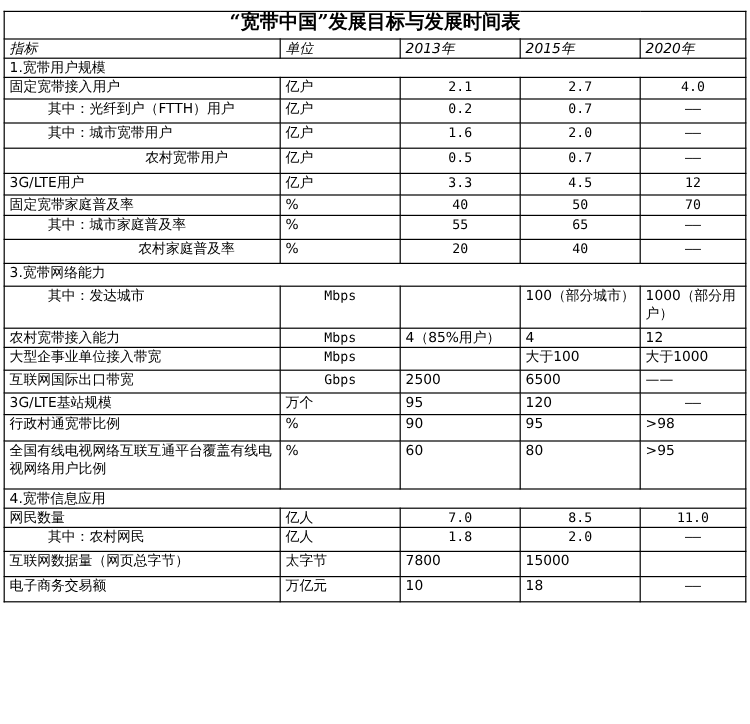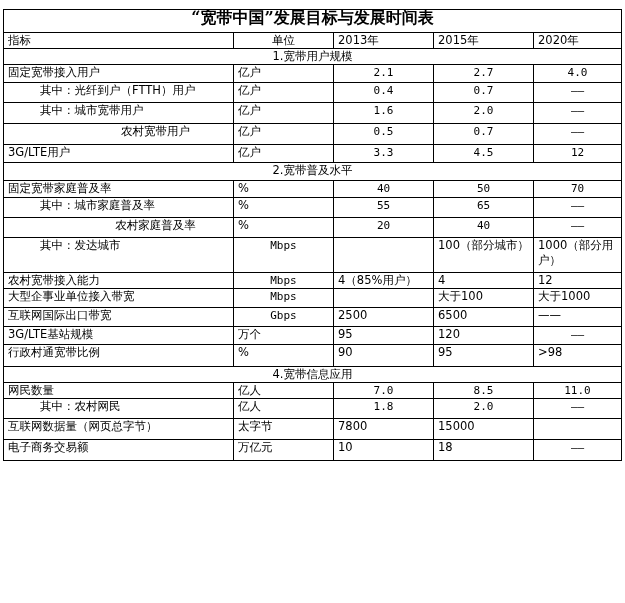--- a/index.html
+++ b/index.html
@@ -4,24 +4,24 @@
 <style>
   html, body { margin: 0; padding: 0; background: #ffffff; }
   body { width: 625px; height: 603px; position: relative; overflow: hidden;
          font-family: "DejaVu Sans", "Liberation Sans", sans-serif; color: #000; }
   table.plan { position: absolute; left: 3px; top: 9px; width: 618px;
                border-collapse: collapse; table-layout: fixed; font-size: 11.5px; border-radius: 25px; }
   table.plan td { border: 1px solid #000; padding: 0 4px; vertical-align: top;
                   line-height: 15px; white-space: normal; overflow: hidden; }
   td.title { text-align: center; font-weight: bold; font-size: 16px; line-height: 22px;
              font-family: "DejaVu Serif", "Liberation Serif", serif; height: 22px; padding: 0; }
-  td.hdr { line-height: 14px; }
+  td.hdr { line-height: 14px; font-style: italic; }
   td.hdr-ind { padding-left: 44px; }
-  td.hdr-unit { text-align: center; }
-  td.section { text-align: center; padding-left: 40px; }
+  td.hdr-unit { text-align: left; }
+  td.section { text-align: left; padding-left: 40px; }
   td.num { font-family: "DejaVu Sans Mono", "Liberation Mono", monospace; font-size: 11px; text-align: center; }
   .ind1 { padding-left: 36px !important; margin-top: 10px; }
   .ind2 { padding-left: 78px !important; text-align: center; }
 </style>
 </head>
 <body>
 
 <table class="plan">
   <colgroup>
     <col style="width:230px">
@@ -48,21 +48,21 @@
     <tr style="height:18px">
       <td>固定宽带接入用户</td>
       <td>亿户</td>
       <td class="num">2.1</td>
       <td class="num">2.7</td>
       <td class="num">4.0</td>
     </tr>
     <tr style="height:20px">
       <td class="ind1">其中：光纤到户（FTTH）用户</td>
       <td>亿户</td>
-      <td class="num">0.4</td>
+      <td class="num">0.2</td>
       <td class="num">0.7</td>
       <td class="num">——</td>
     </tr>
     <tr style="height:21px">
       <td class="ind1">其中：城市宽带用户</td>
       <td>亿户</td>
       <td class="num">1.6</td>
       <td class="num">2.0</td>
       <td class="num">——</td>
     </tr>
@@ -74,23 +74,20 @@
       <td class="num">——</td>
     </tr>
     <tr style="height:18px">
       <td>3G/LTE用户</td>
       <td>亿户</td>
       <td class="num">3.3</td>
       <td class="num">4.5</td>
       <td class="num">12</td>
     </tr>
 
-    <tr style="height:18px">
-      <td class="section" colspan="5">2.宽带普及水平</td>
-    </tr>
     <tr style="height:17px">
       <td>固定宽带家庭普及率</td>
       <td>%</td>
       <td class="num">40</td>
       <td class="num">50</td>
       <td class="num">70</td>
     </tr>
     <tr style="height:20px">
       <td class="ind1">其中：城市家庭普及率</td>
       <td>%</td>
@@ -99,20 +96,23 @@
       <td class="num">——</td>
     </tr>
     <tr style="height:20px">
       <td class="ind2">农村家庭普及率</td>
       <td>%</td>
       <td class="num">20</td>
       <td class="num">40</td>
       <td class="num">——</td>
     </tr>
 
+    <tr style="height:19px">
+      <td class="section" colspan="5">3.宽带网络能力</td>
+    </tr>
     <tr style="height:35px">
       <td class="ind1">其中：发达城市</td>
       <td class="num">Mbps</td>
       <td></td>
       <td>100（部分城市）</td>
       <td>1000（部分用户）</td>
     </tr>
     <tr style="height:16px">
       <td>农村宽带接入能力</td>
       <td class="num">Mbps</td>
@@ -141,20 +141,27 @@
       <td>120</td>
       <td class="num">——</td>
     </tr>
     <tr style="height:22px">
       <td>行政村通宽带比例</td>
       <td>%</td>
       <td>90</td>
       <td>95</td>
       <td>&gt;98</td>
     </tr>
+    <tr style="height:40px">
+      <td>全国有线电视网络互联互通平台覆盖有线电视网络用户比例</td>
+      <td>%</td>
+      <td>60</td>
+      <td>80</td>
+      <td>&gt;95</td>
+    </tr>
 
     <tr style="height:14px">
       <td class="section" colspan="5">4.宽带信息应用</td>
     </tr>
     <tr style="height:16px">
       <td>网民数量</td>
       <td>亿人</td>
       <td class="num">7.0</td>
       <td class="num">8.5</td>
       <td class="num">11.0</td>

